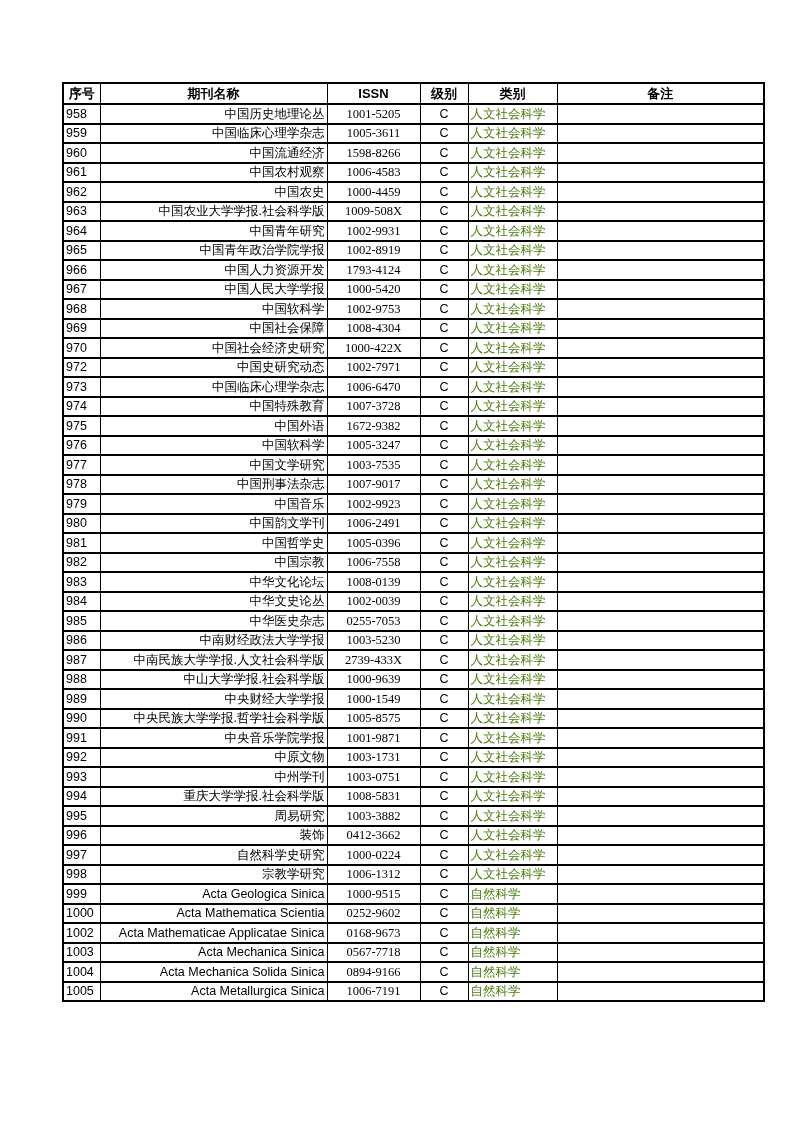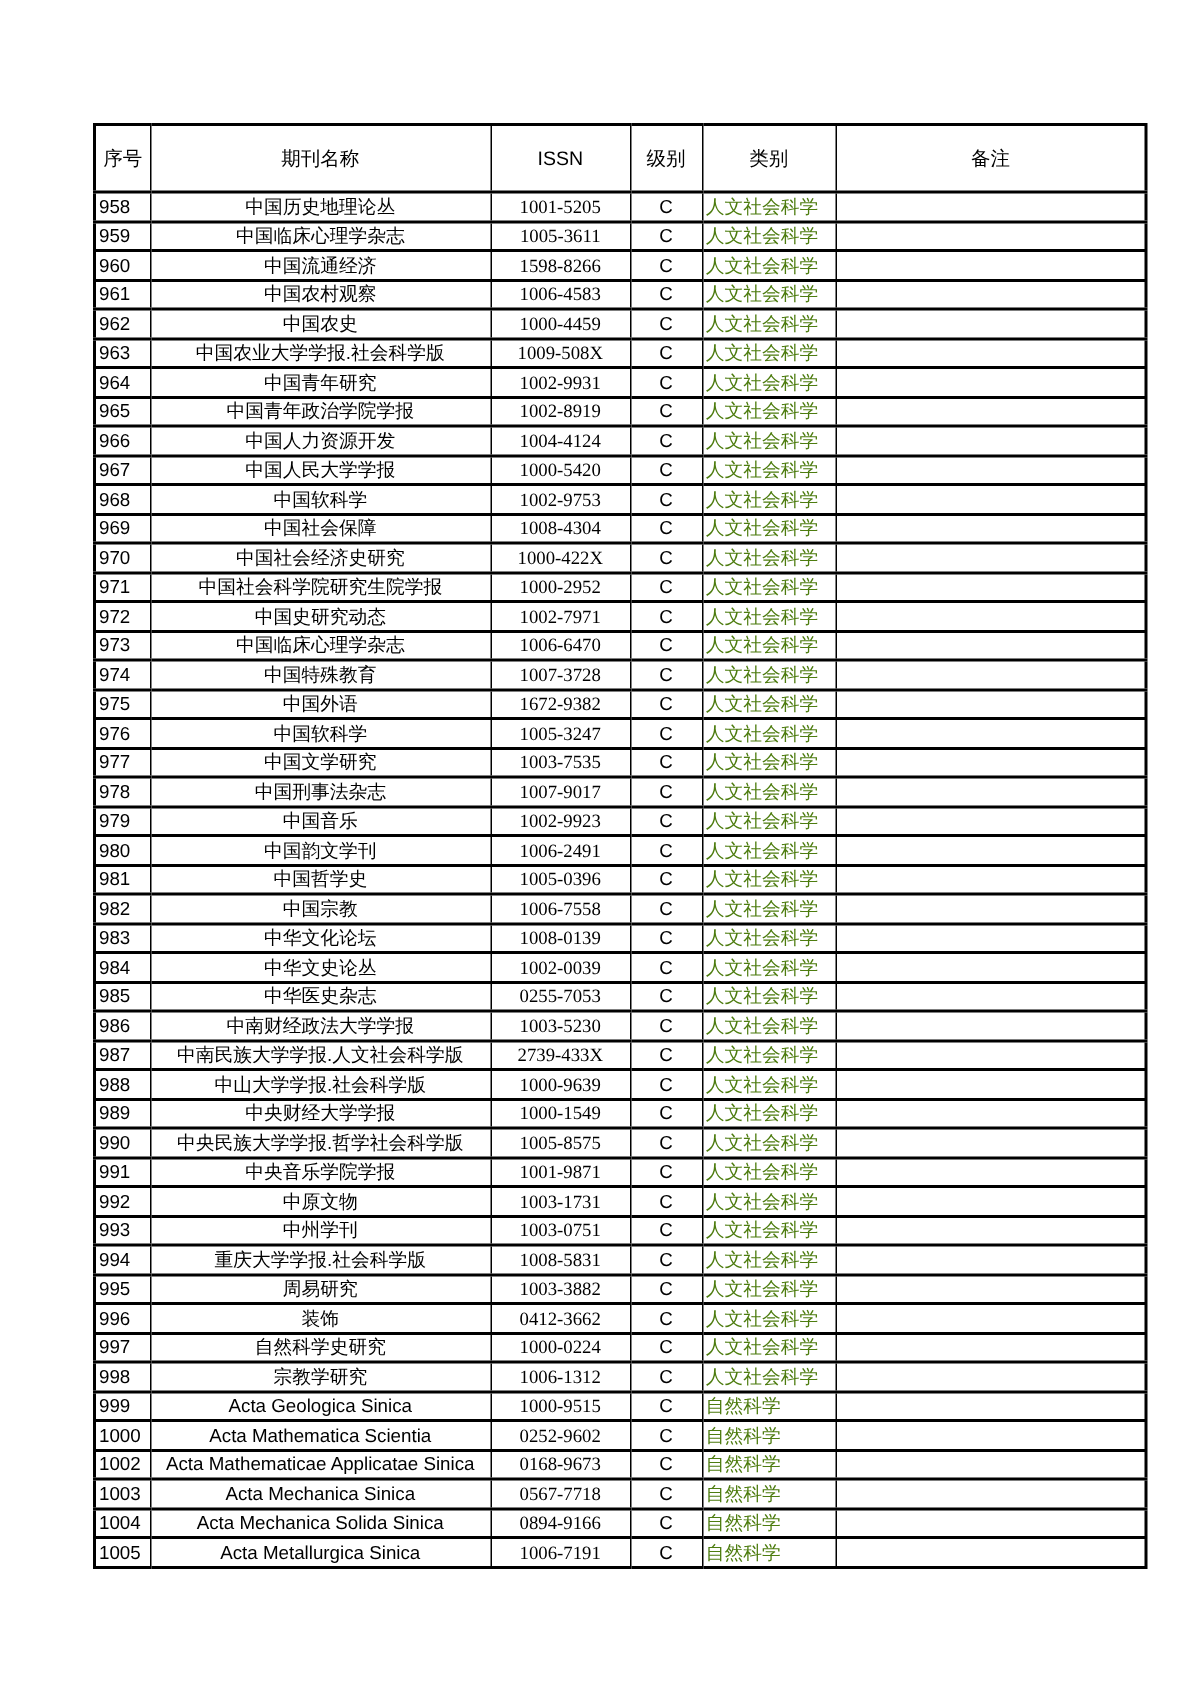--- a/index.html
+++ b/index.html
@@ -37,33 +37,33 @@
     border-top-width: 2px;
     border-bottom-width: 2px;
     overflow: hidden;
     vertical-align: middle;
     white-space: normal;
     word-wrap: break-word;
   }
   table.journal-table th {
     height: 19px;
     font-size: 13px;
-    font-weight: normal;
+    font-weight: bold;
     text-align: center;
-    padding: 12px 2px;
+    padding: 0 2px;
     line-height: 15px;
   }
   table.journal-table td {
     height: 17.5px;
     font-size: 12.5px;
     line-height: 14px;
     padding: 0 2px;
   }
   td.c-no    { text-align: left; padding: 0 1px; }
-  td.c-name  { text-align: center;  padding: 0 4px; }
+  td.c-name  { text-align: right;  padding: 0 4px; }
   td.c-issn  { text-align: center;  padding: 0 4px; font-family: Liberation Serif, serif; }
   td.c-level { text-align: center; }
   td.c-cat   { text-align: left;  padding: 0 4px; color: #4d7c0f; }
   td.c-note  { text-align: left;  padding: 0 4px; }
 </style>
 </head>
 <body>
 
 <div class="page">
   <table class="journal-table">
@@ -154,21 +154,21 @@
       <td class="c-name">中国青年政治学院学报</td>
       <td class="c-issn">1002-8919</td>
       <td class="c-level">C</td>
       <td class="c-cat">人文社会科学</td>
       <td class="c-note"></td>
     </tr>
 
     <tr>
       <td class="c-no">966</td>
       <td class="c-name">中国人力资源开发</td>
-      <td class="c-issn">1004-4124</td>
+      <td class="c-issn">1793-4124</td>
       <td class="c-level">C</td>
       <td class="c-cat">人文社会科学</td>
       <td class="c-note"></td>
     </tr>
 
     <tr>
       <td class="c-no">967</td>
       <td class="c-name">中国人民大学学报</td>
       <td class="c-issn">1000-5420</td>
       <td class="c-level">C</td>
@@ -196,28 +196,20 @@
 
     <tr>
       <td class="c-no">970</td>
       <td class="c-name">中国社会经济史研究</td>
       <td class="c-issn">1000-422X</td>
       <td class="c-level">C</td>
       <td class="c-cat">人文社会科学</td>
       <td class="c-note"></td>
     </tr>
 
-    <tr>
-      <td class="c-no">971</td>
-      <td class="c-name">中国社会科学院研究生院学报</td>
-      <td class="c-issn">1000-2952</td>
-      <td class="c-level">C</td>
-      <td class="c-cat">人文社会科学</td>
-      <td class="c-note"></td>
-    </tr>
 
     <tr>
       <td class="c-no">972</td>
       <td class="c-name">中国史研究动态</td>
       <td class="c-issn">1002-7971</td>
       <td class="c-level">C</td>
       <td class="c-cat">人文社会科学</td>
       <td class="c-note"></td>
     </tr>
 

